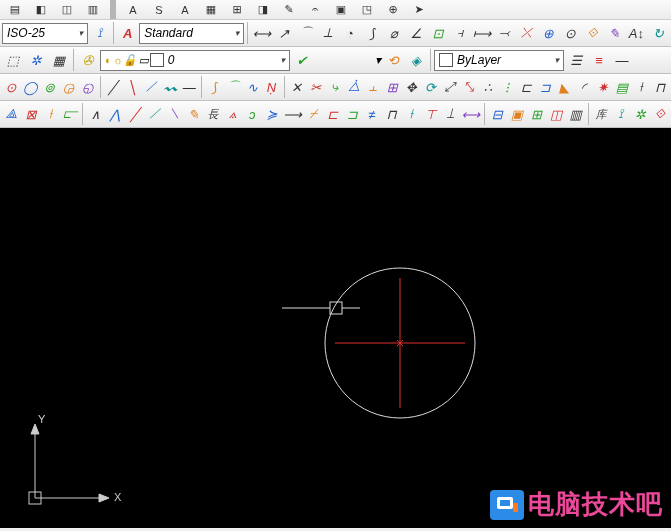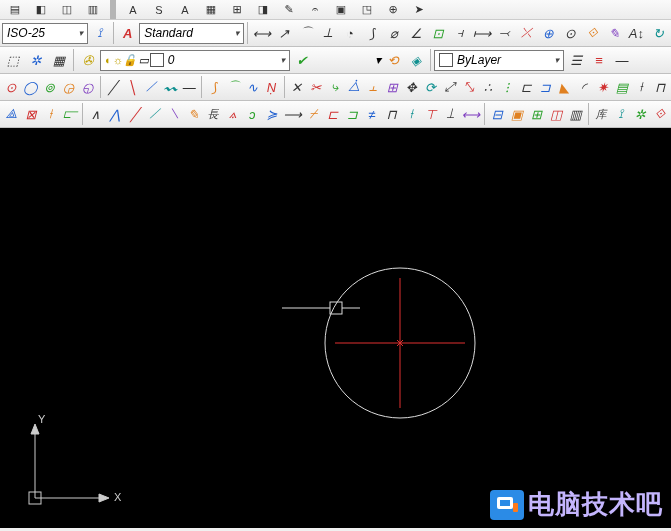--- a/index.html
+++ b/index.html
@@ -99,21 +99,21 @@
     letter-spacing: 1px;
   }
   .watermark .wm-icon {
     width: 34px; height: 30px;
     background: #2b8be6;
     border-radius: 4px;
     display:flex; align-items:center; justify-content:center;
     color:#fff; font-size:16px; font-weight:bold;
     position: relative;
   }
-  .watermark .wm-text { color: #c4b5fd; font-family: Liberation Serif, serif; }
+  .watermark .wm-text { color: #ec4899; font-family: Liberation Serif, serif; }
   .swatch { width:14px; height:14px; border:1px solid #555; background:#fff; }
   .layer-icons { display:flex; gap:1px; align-items:center;}
   .layer-icons span{ font-size:11px;}
   .c-red{color:#d03030;}
   .c-green{color:#2aa02a;}
   .c-blue{color:#2060d0;}
   .c-orange{color:#e08020;}
   .c-purple{color:#8040c0;}
   .c-yellow{color:#c0a000;}
   .c-teal{color:#109090;}

